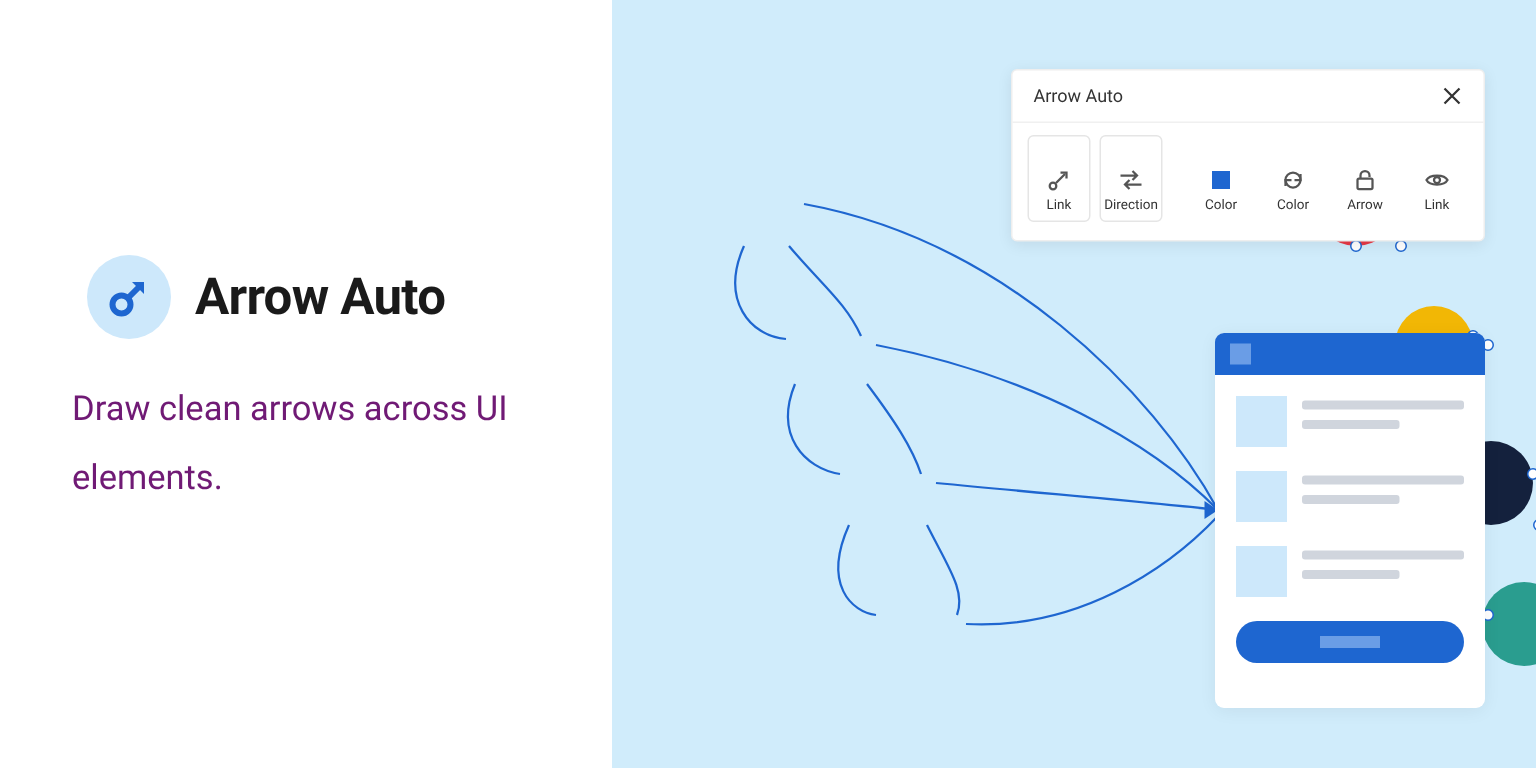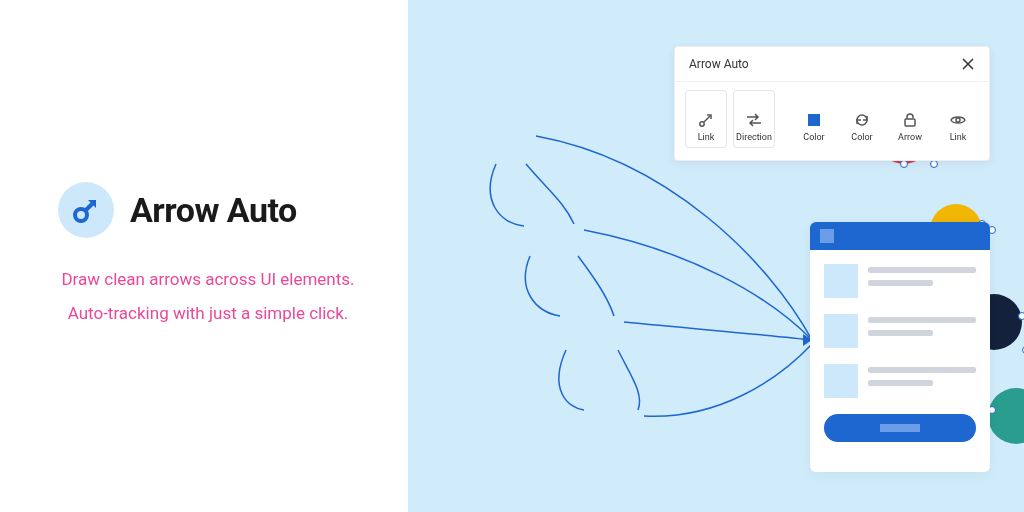--- a/index.html
+++ b/index.html
@@ -14,21 +14,21 @@
     padding: 0 40px 0 48px;
   }
   .brand-row { display: flex; align-items: center; gap: 16px; margin-bottom: 24px; margin-left: 10px;}
   .logo {
     width: 56px; height: 56px; border-radius: 50%;
     background: #cde8fb; display: flex; align-items: center; justify-content: center;
   }
   .title {
     font-size: 34px; font-weight: 700; color: #1a1a1a; letter-spacing: -0.5px;
   }
-  .desc { font-size: 17px; color: #ec4899; line-height: 2.0; text-align: center; }
+  .desc { font-size: 23px; color: #701a75; line-height: 2.0; }
   .right {
     flex: 1; height: 512px; background: #d0ecfb; position: relative;
   }
   
   .panel {
     position: absolute; top: 46px; right: 34px; width: 316px;
     background: #fff; border-radius: 4px;
     box-shadow: 0 2px 10px rgba(0,0,0,0.08);
     border: 1px solid #eee;
   }
@@ -95,21 +95,20 @@
       <svg width="34" height="34" viewBox="0 0 34 34">
         <circle cx="12" cy="22" r="6" fill="none" stroke="#1e66d0" stroke-width="4"></circle>
         <line x1="16" y1="18" x2="25" y2="9" stroke="#1e66d0" stroke-width="4"></line>
         <path d="M19 7 L27 7 L27 15 Z" fill="#1e66d0"></path>
       </svg>
     </div>
     <div class="title">Arrow Auto</div>
   </div>
   <div class="desc">
     <div>Draw clean arrows across UI elements.</div>
-    <div>Auto-tracking with just a simple click.</div>
   </div>
 </div>
 
 <div class="right">
 
   <svg class="connectors">
     <g stroke="#1e66d0" stroke-width="1.5" fill="none">
 
       <path d="M88 164 C72 200,92 224,116 226"></path>
       <path d="M118 164 C140 190,156 202,166 224"></path>

